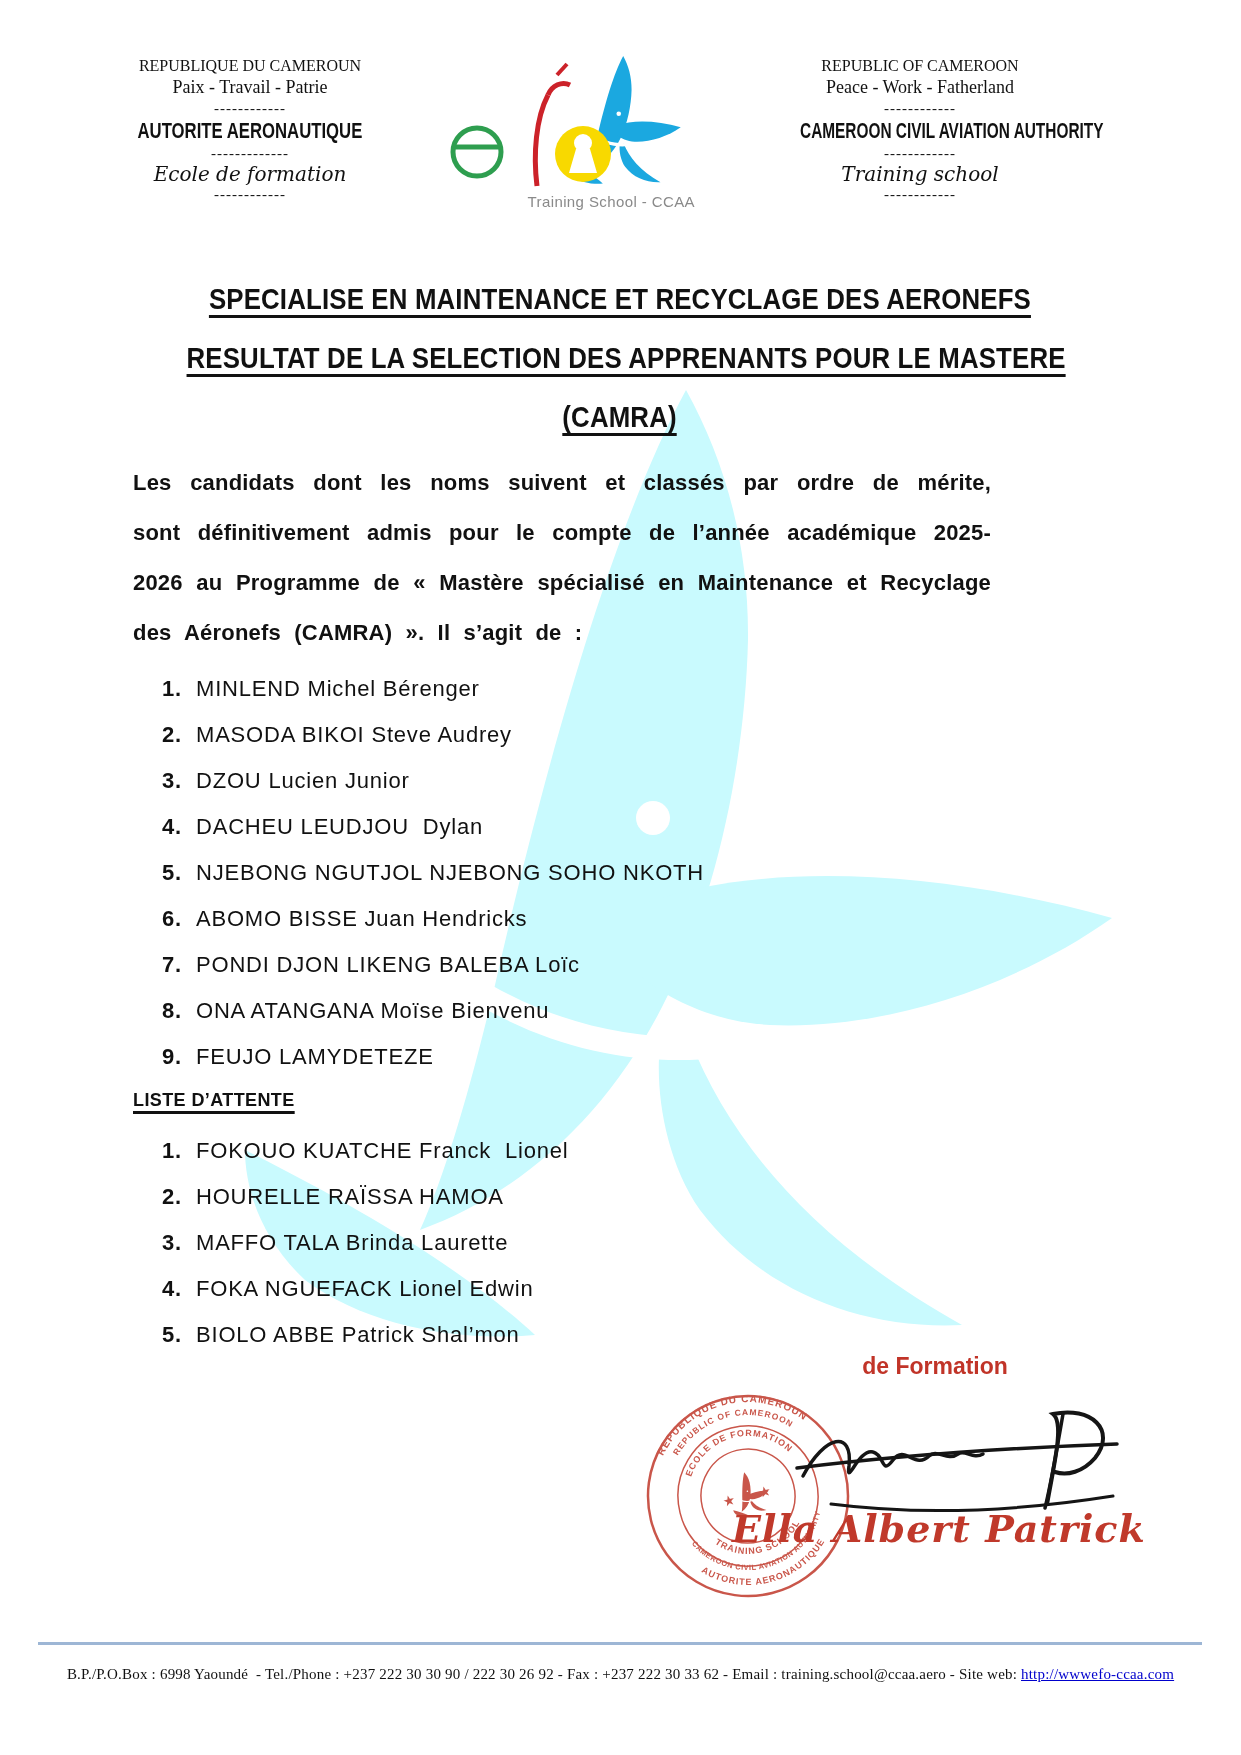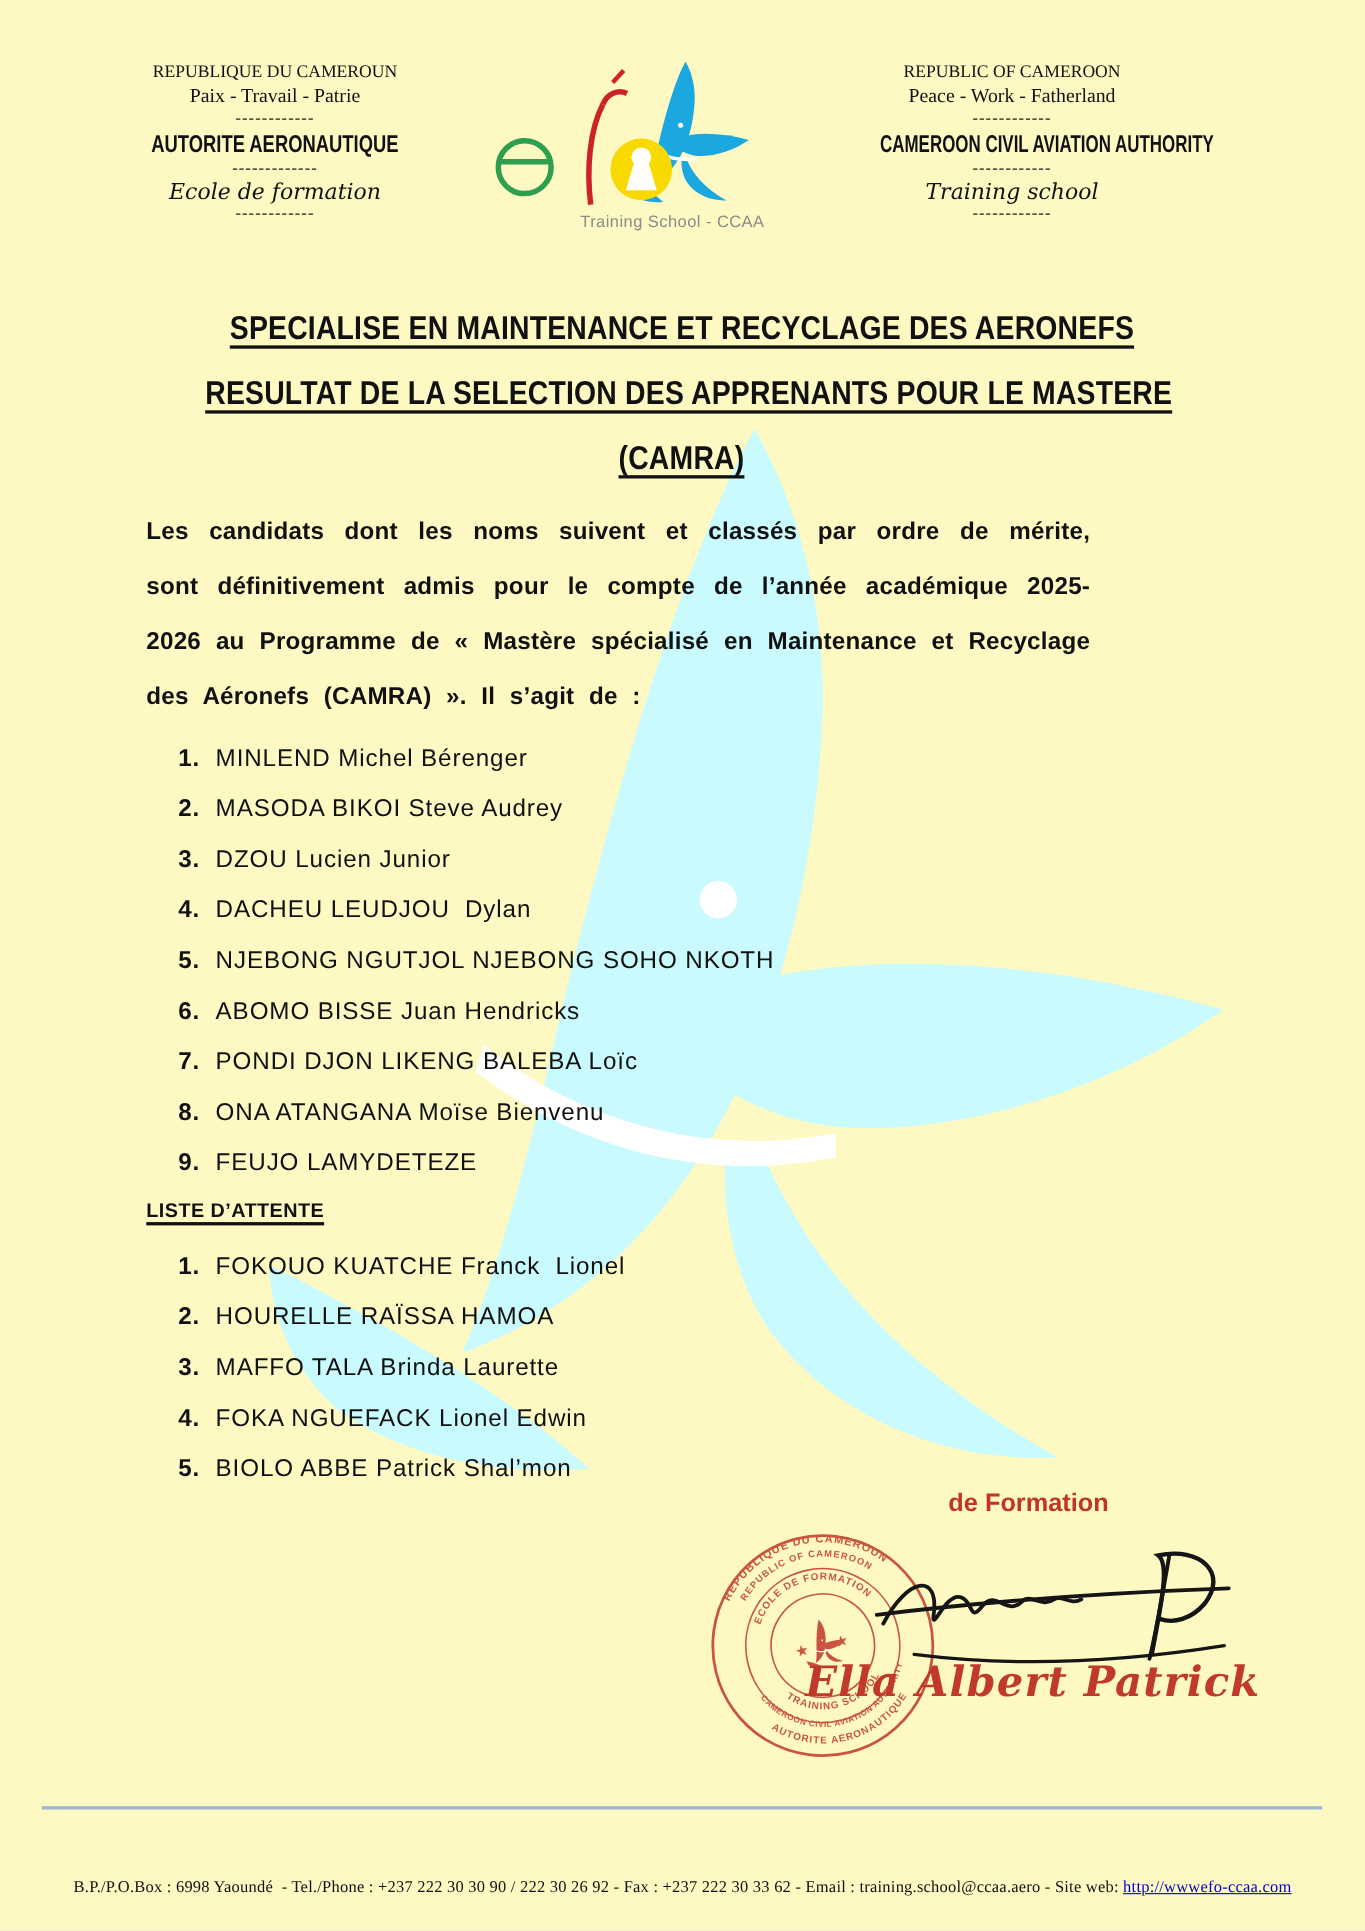--- a/index.html
+++ b/index.html
@@ -1,16 +1,16 @@
 <!DOCTYPE html>
 <html><head>
 <meta charset="utf-8">
 <style>
   html,body{margin:0;padding:0;background:#e8e8e8;}
-  .page{position:relative;width:1241px;height:1755px;margin:0 auto;background:#fef9c3;
+  .page{position:relative;width:1241px;height:1755px;margin:0 auto;background:#ffffff;
         overflow:hidden;font-family:"Liberation Sans",sans-serif;color:#111;}
   .abs{position:absolute;}
   
   .wm{position:absolute;left:0;top:0;z-index:0;}
   .content{position:relative;z-index:1;}
   
   .hdr{text-align:center;font-family:"Liberation Serif",serif;line-height:1.32;}
   .hdr .motto{font-size:18px;}
   .hdr .dash{font-size:15px;letter-spacing:1px;line-height:1.15;}
   .hdr .auth{display:inline-block;font-family:"Liberation Sans",sans-serif;font-weight:900;
@@ -31,21 +31,21 @@
   .olist .nm{white-space:pre;}
   .liste-head{font-size:18px;font-weight:800;letter-spacing:.4px;text-decoration:underline;
               text-decoration-thickness:2.5px;text-underline-offset:5px;}
   
   .sig-role{color:#c13428;font-weight:bold;font-size:23px;text-align:center;line-height:29px;}
   .sig-name{color:#c0392b;font-family:"DejaVu Serif",serif;font-style:italic;font-weight:bold;
             font-size:38px;letter-spacing:1px;white-space:nowrap;}
   .stamp{opacity:.85;}
   
   .footer-line{background:#9db6d5;height:3px;}
-  .footer{text-align:center;font-family:"Liberation Serif",serif;font-size:15px;color:#111;letter-spacing:.2px;margin-top:42px;}
+  .footer{text-align:center;font-family:"Liberation Serif",serif;font-size:15px;color:#111;letter-spacing:.2px;}
   .footer a{color:#0000cc;text-decoration:underline;}
   .stamp text{font-family:"Liberation Sans",sans-serif;font-weight:bold;fill:#c0392b;}
 </style>
 </head>
 <body>
 
 <div class="page">
 
   <svg class="wm" width="1241" height="1755" viewBox="0 0 1241 1755" aria-hidden="true">
     <defs>

